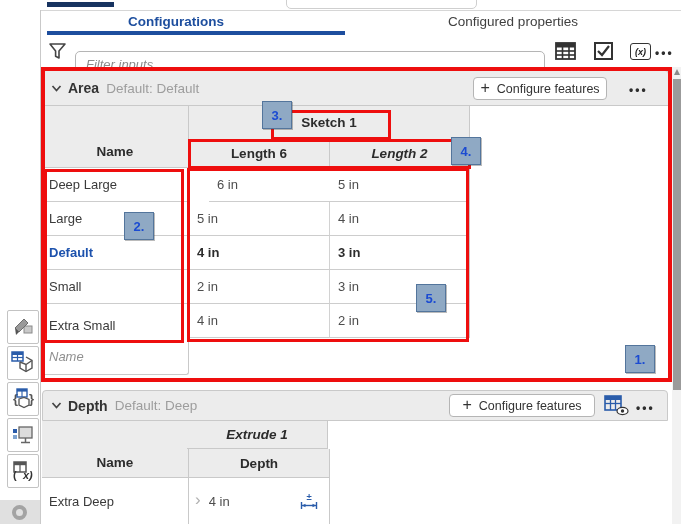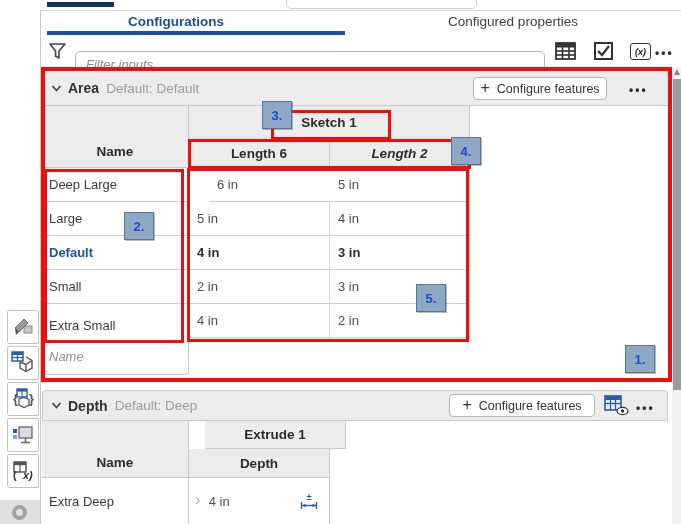--- a/index.html
+++ b/index.html
@@ -217,21 +217,21 @@
     <line x1="11.5" y1="1" x2="11.5" y2="15" stroke="#2a5caa" stroke-width="1.3"></line>
     <ellipse cx="18.5" cy="16" rx="5.5" ry="3.6" fill="#fff" stroke="#333" stroke-width="1.2"></ellipse>
     <circle cx="18.5" cy="16" r="1.7" fill="#333"></circle>
   </svg>
 </div>
 <div class="abs dots" style="left:636px;top:401px;">•••</div>
 
 <div class="abs hcell" style="left:42px;top:421px;width:147px;height:57px;align-items:flex-end;padding-bottom:7px;">
   <span>Name</span>
 </div>
-<div class="abs hcell" style="left:205px;top:421px;width:141px;height:28px;">
+<div class="abs hcell" style="left:187px;top:421px;width:141px;height:28px;font-style:italic;">
   <span>Extrude 1</span>
 </div>
 <div class="abs hcell" style="left:189px;top:449px;width:141px;height:29px;">
   <span>Depth</span>
 </div>
 <div class="abs cell name" style="left:42px;top:478px;width:147px;height:46px;border-bottom:none;">
   <span>Extra Deep</span>
 </div>
 <div class="abs cell val" style="left:189px;top:478px;width:141px;height:46px;border-bottom:none;border-right:1px solid #c9c9c9;padding-left:6px;">
   <span style="color:#b0b0b0;font-size:17px;margin-right:8px;margin-top:-2px;">›</span>

